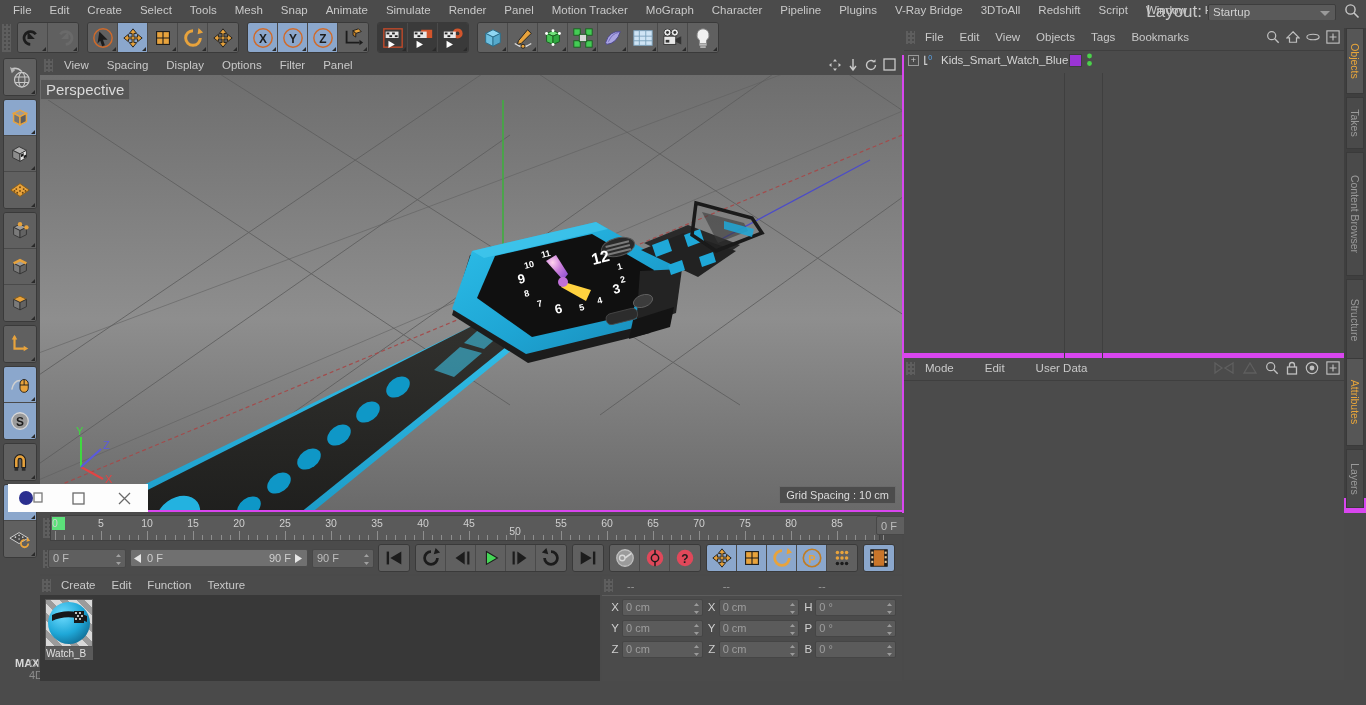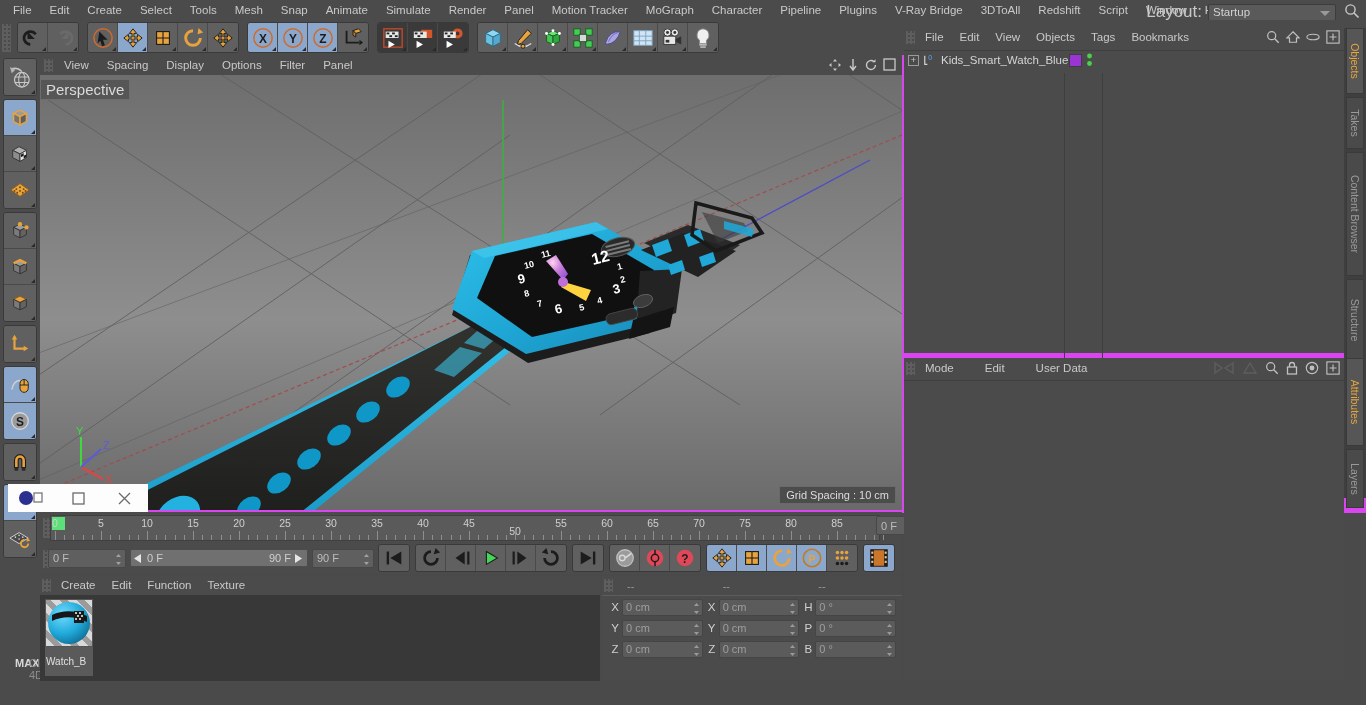--- a/index.html
+++ b/index.html
@@ -78,21 +78,21 @@
   .pbtn.on{background:#8ba7cc;}
 
   
   .matwrap{position:absolute;left:40px;top:576px;width:560px;height:105px;background:#4b4b4b;}
   .matmenu{height:19px;display:flex;align-items:center;}
   .matmenu .mi{padding:0 8px;line-height:19px;font-size:11.5px;color:#c9c9c9;}
   .matarea{position:absolute;left:0;top:19px;width:560px;height:86px;background:#383838;}
   .matchip{position:absolute;left:5px;top:4px;width:48px;height:62px;}
   .matsphere{width:48px;height:48px;
     background-image:repeating-linear-gradient(45deg,#d9d9d9 0 6px,#9b9b9b 6px 12px);border:1px solid #555;}
-  .matname{width:48px;background:#5a5a5a;color:#e0e0e0;font-size:10px;text-align:left;padding:8px 1px;
+  .matname{width:48px;background:#5a5a5a;color:#e0e0e0;font-size:10px;text-align:left;padding:0 1px;
     white-space:nowrap;overflow:hidden;line-height:13px;}
 
   
   .coordwrap{position:absolute;left:602px;top:576px;width:300px;height:105px;background:#4b4b4b;}
   .coordhdr{height:20px;display:flex;align-items:center;border-bottom:1px solid #5d5d5d;}
   .coordhdr .c{flex:1;text-align:left;color:#9a9a9a;font-size:11px;padding-left:12px;}
   .crow{display:flex;align-items:center;height:20px;margin-top:1px;}
   .cfield{display:flex;align-items:center;flex:1;}
   .cfield .ax{width:14px;text-align:center;color:#cfcfcf;font-size:11.5px;}
   .cin{flex:1;height:17px;background:#5b5b5b;border:1px solid #454545;border-radius:2px;color:#9e9e9e;

